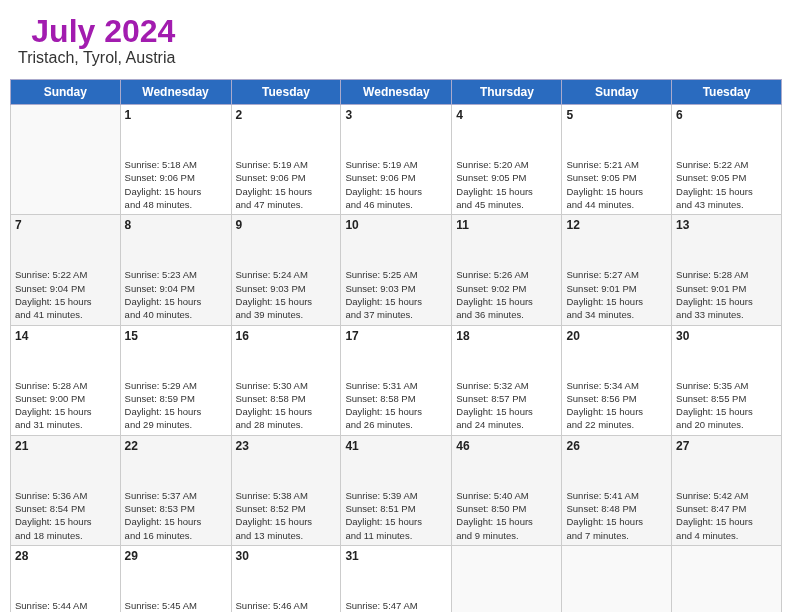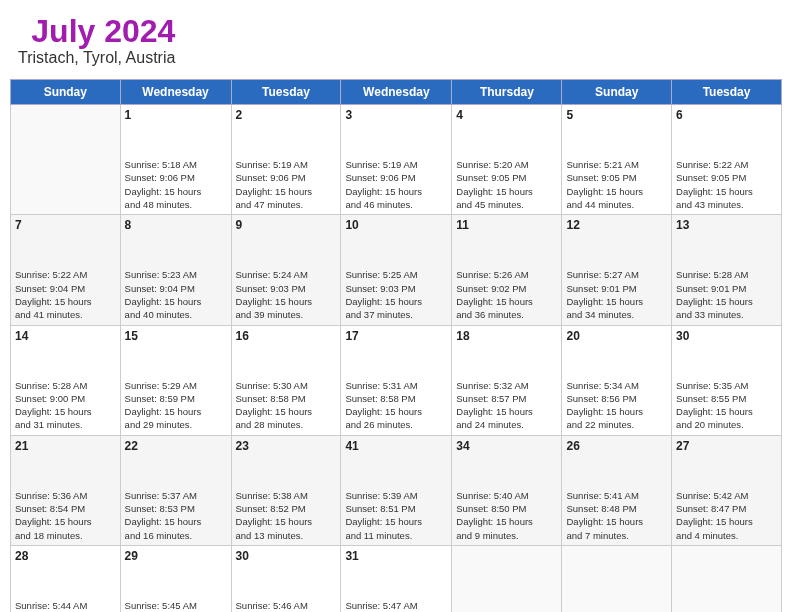--- a/index.html
+++ b/index.html
@@ -203,21 +203,21 @@
         </td>
         <td>
           <div class="day-number">23</div>
           <div class="day-info">Sunrise: 5:38 AM<br>Sunset: 8:52 PM<br>Daylight: 15 hours<br>and 13 minutes.</div>
         </td>
         <td>
           <div class="day-number">41</div>
           <div class="day-info">Sunrise: 5:39 AM<br>Sunset: 8:51 PM<br>Daylight: 15 hours<br>and 11 minutes.</div>
         </td>
         <td>
-          <div class="day-number">34</div>
+          <div class="day-number">46</div>
           <div class="day-info">Sunrise: 5:40 AM<br>Sunset: 8:50 PM<br>Daylight: 15 hours<br>and 9 minutes.</div>
         </td>
         <td>
           <div class="day-number">26</div>
           <div class="day-info">Sunrise: 5:41 AM<br>Sunset: 8:48 PM<br>Daylight: 15 hours<br>and 7 minutes.</div>
         </td>
         <td>
           <div class="day-number">27</div>
           <div class="day-info">Sunrise: 5:42 AM<br>Sunset: 8:47 PM<br>Daylight: 15 hours<br>and 4 minutes.</div>
         </td>

